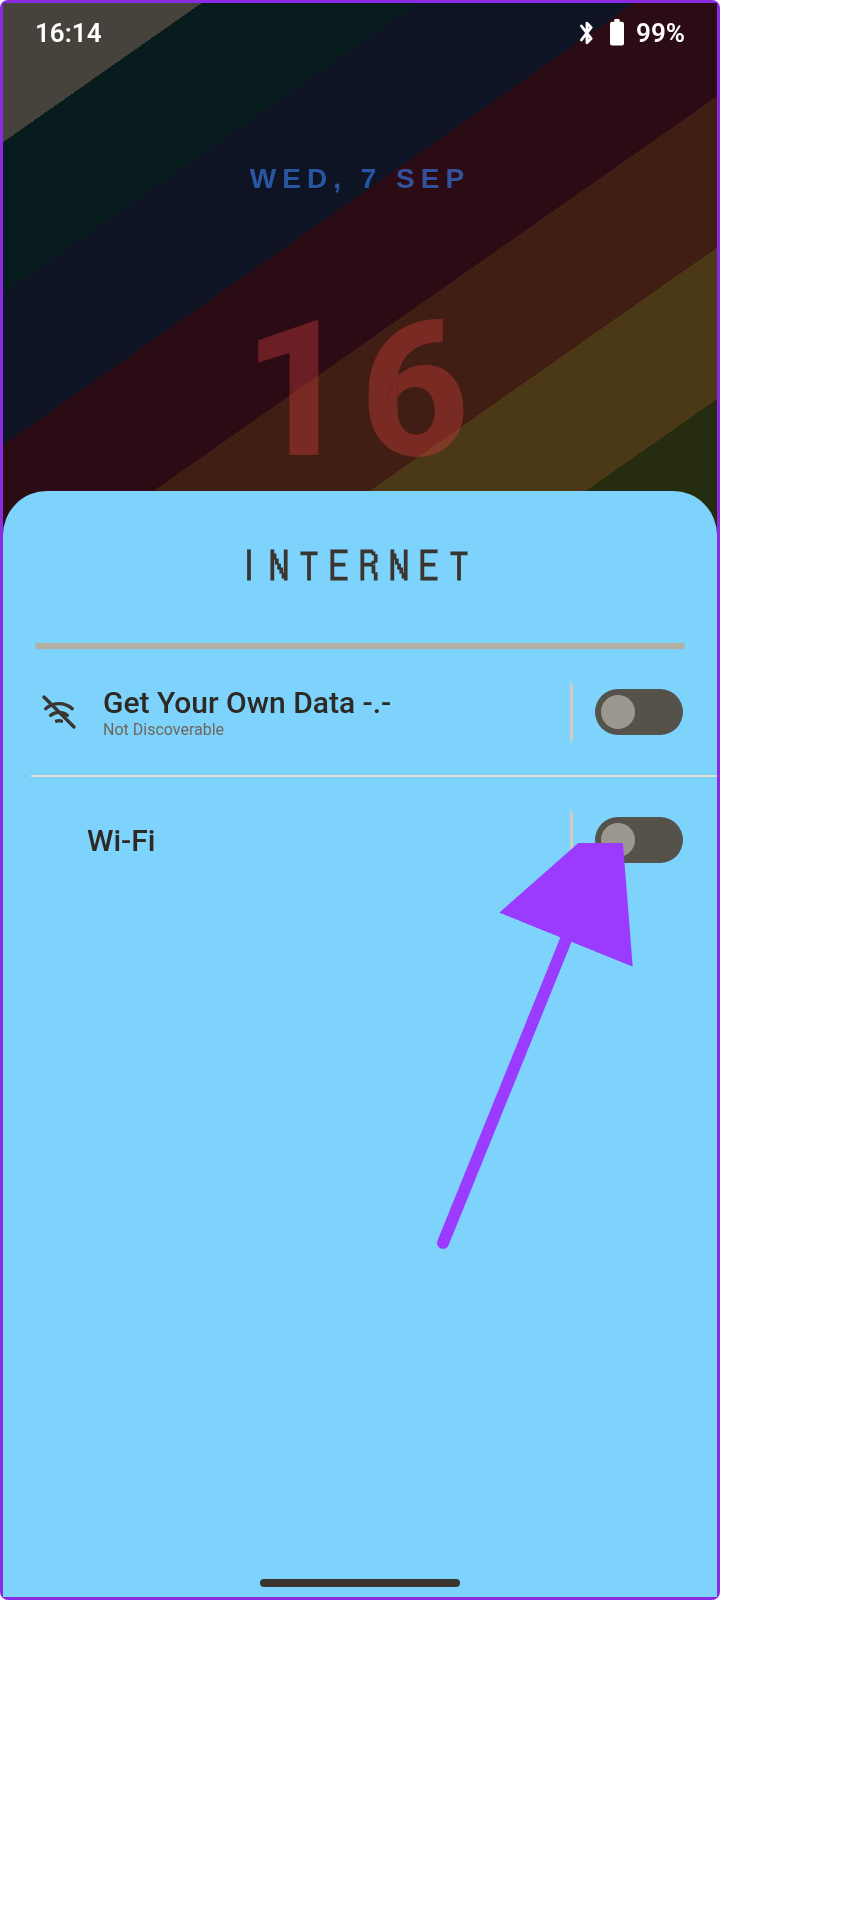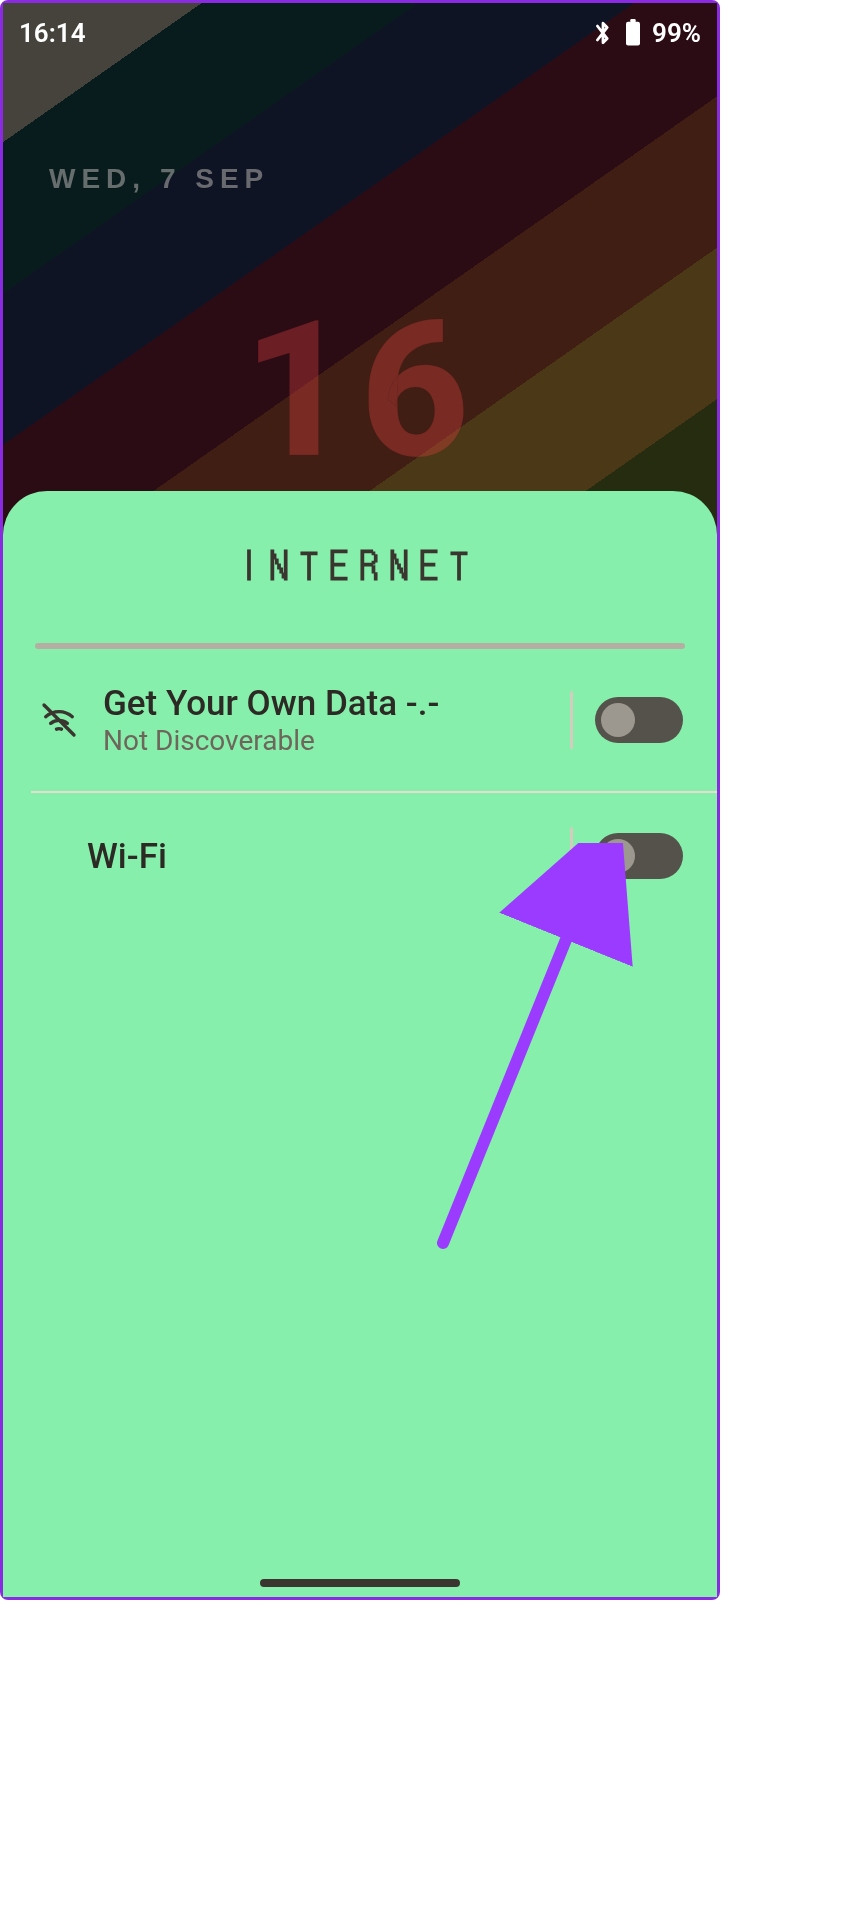--- a/index.html
+++ b/index.html
@@ -31,21 +31,21 @@
   }
   .wallpaper::after{
     content:""; position:absolute; inset:0; background:rgba(0,0,0,0.35);
   }
 
   
   .statusbar {
     position: absolute; top: 0; left: 0; right: 0;
     height: 60px;
     display: flex; align-items: center; justify-content: space-between;
-    padding: 0 16px;
+    padding: 0 32px;
     color: #fff;
     font-size: 26px;
     font-weight: 600;
     z-index: 3;
   }
   .status-right { display: flex; align-items: center; gap: 10px; }
   .status-right svg { display:block; }
 
   
   .home-widget {
@@ -54,42 +54,43 @@
     color: #aeb2a6;
     z-index: 2;
     opacity: 0.6;
     pointer-events: none;
   }
   .dot-date {
     font-family: "Segoe UI", sans-serif;
     font-size: 28px;
     letter-spacing: 6px;
     font-weight: 700;
-    color: #a3a3a3;
+    color: #3b82f6;
     text-shadow: 0 1px 0 rgba(0,0,0,.4);
+    text-align: center;
   }
   .dot-time-big {
     font-size: 190px;
     font-weight: 800;
     letter-spacing: 8px;
     line-height: 0.9;
     margin-top: 110px;
     text-align: center;
     color: #ef4444;
     -webkit-text-stroke: 1px rgba(0,0,0,.15);
     opacity: .55;
     filter: blur(.5px);
   }
 
   
   .sheet {
     position: absolute;
     left: 0; right: 0; bottom: 0;
     top: 488px;
-    background: #86efac;
+    background: #7dd3fc;
     border-radius: 44px 44px 0 0;
     z-index: 4;
     color: #2d2924;
     display: flex;
     flex-direction: column;
   }
   .sheet-title {
     text-align: center;
     margin-top: 46px;
     font-size: 36px;
@@ -110,22 +111,22 @@
     gap: 22px;
     padding: 34px 34px;
   }
   .row + .row { border-top: 2px solid #e5ddd0; margin-left: 28px; }
   .row .icon-slot {
     width: 44px; display:flex; justify-content:center; align-items:center;
     color:#3a352e;
   }
   .row .icon-slot.empty { width: 0; }
   .row .texts { flex: 1; min-width: 0; }
-  .row .title { font-size: 35px; font-weight: 500; color:#2d2924; }
-  .row .sub   { font-size: 28px; color:#6e665a; }
+  .row .title { font-size: 30px; font-weight: 500; color:#2d2924; }
+  .row .sub   { font-size: 16px; color:#6e665a; }
   .row .sep-v { width: 3px; height: 58px; background:#d4ccbe; border-radius:2px; }
   .switch {
     position: relative;
     width: 88px; height: 46px;
     border-radius: 46px;
     background: #55524c;
     cursor: pointer;
     flex: none;
   }
   .switch .thumb {

